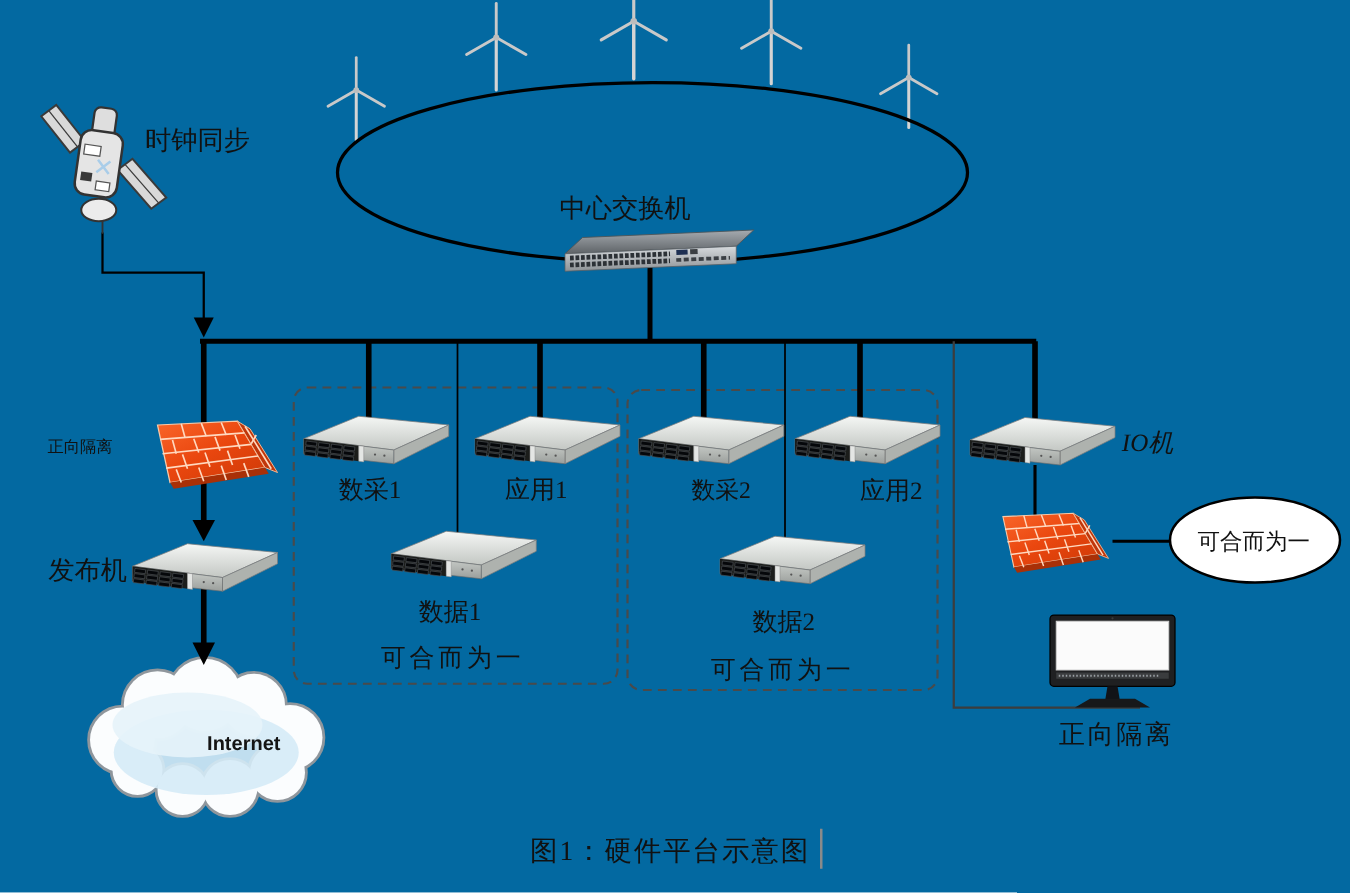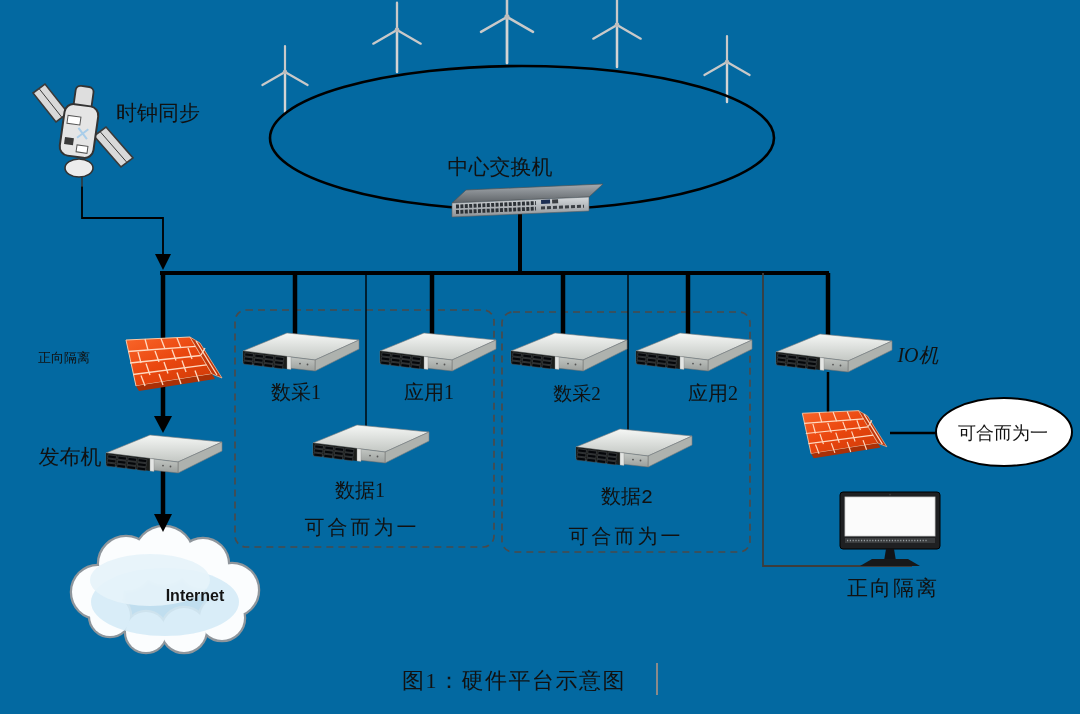--- a/index.html
+++ b/index.html
@@ -219,23 +219,23 @@
 <div class="lbl" style="left:70px;top:457px;font-size:21px;">发布机</div>
 <div class="lbl sans" style="left:163px;top:596px;font-size:16px;margin-left:32px;">Internet</div>
 
 <div class="lbl" style="left:296px;top:392px;font-size:20px;">数采1</div>
 <div class="lbl" style="left:429px;top:392px;font-size:20px;">应用1</div>
 <div class="lbl" style="left:360px;top:490px;font-size:20px;">数据1</div>
 <div class="lbl" style="left:362px;top:527px;font-size:20px;letter-spacing:3px;">可合而为一</div>
 
 <div class="lbl" style="left:577px;top:393px;font-size:19px;">数采2</div>
 <div class="lbl" style="left:685px;top:393px;font-size:20px;margin-left:28px;">应用2</div>
-<div class="lbl" style="left:627px;top:498px;font-size:20px;font-family:Liberation Mono, monospace;">数据2</div>
+<div class="lbl" style="left:627px;top:498px;font-size:20px;">数据2</div>
 <div class="lbl" style="left:626px;top:536px;font-size:20px;letter-spacing:3px;">可合而为一</div>
 
 <div class="lbl" style="left:918px;top:355px;font-size:20px;font-style:italic;">IO机</div>
 <div class="lbl" style="left:1003px;top:433px;font-size:18px;">可合而为一</div>
 <div class="lbl" style="left:893px;top:588px;font-size:21px;letter-spacing:2px;">正向隔离</div>
 
-<div class="lbl" style="left:514px;top:681px;font-size:22px;letter-spacing:1.5px;">图1：硬件平台示意图</div>
+<div class="lbl" style="left:536px;top:681px;font-size:22px;letter-spacing:1.5px;">图1：硬件平台示意图</div>
 <div class="caret" style="left:656px;top:663px;"></div>
 
 </div>
 
 </body></html>

